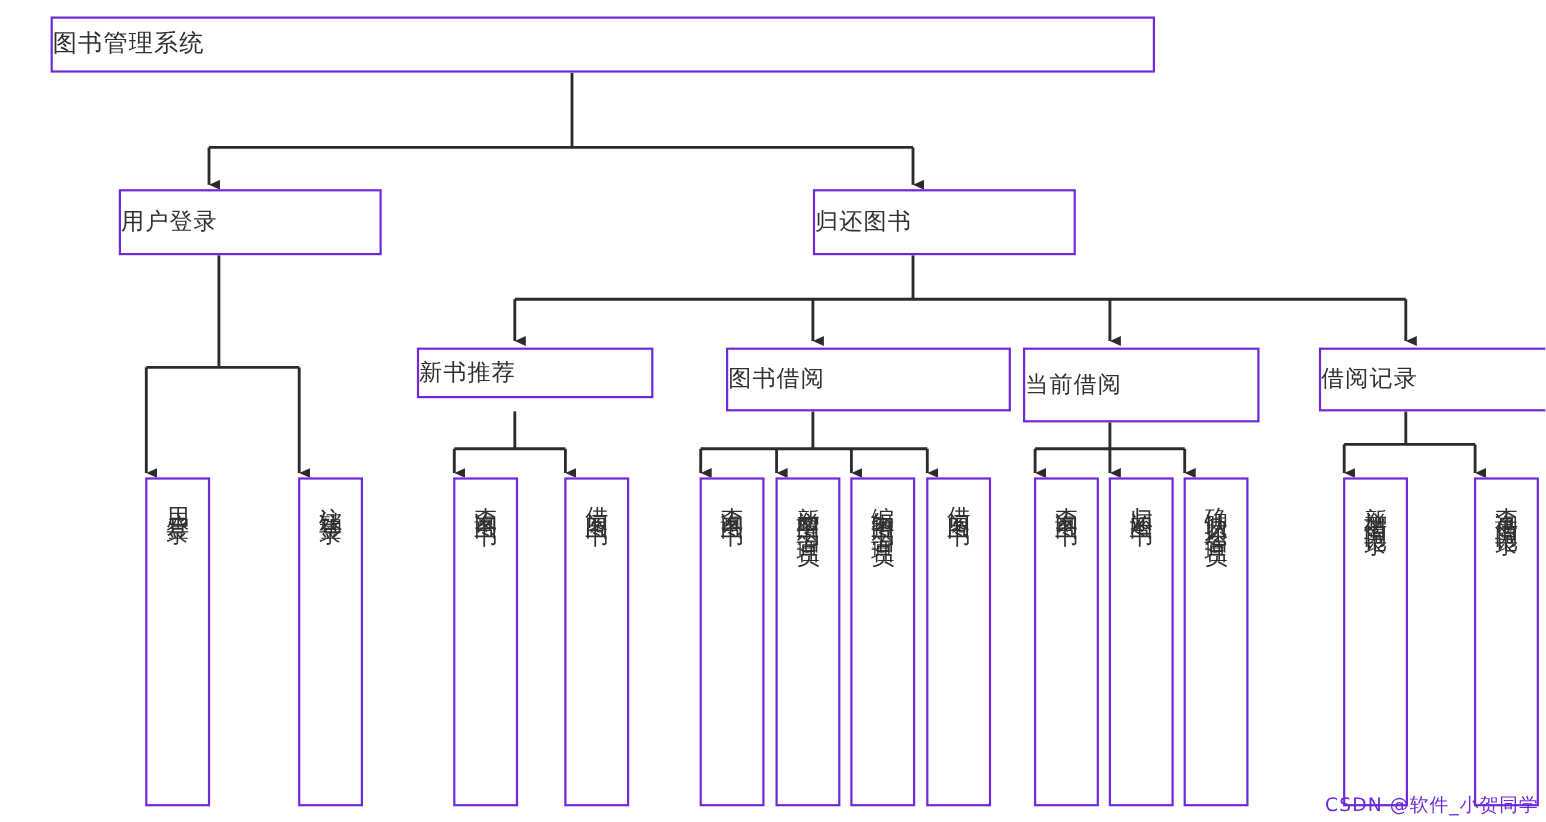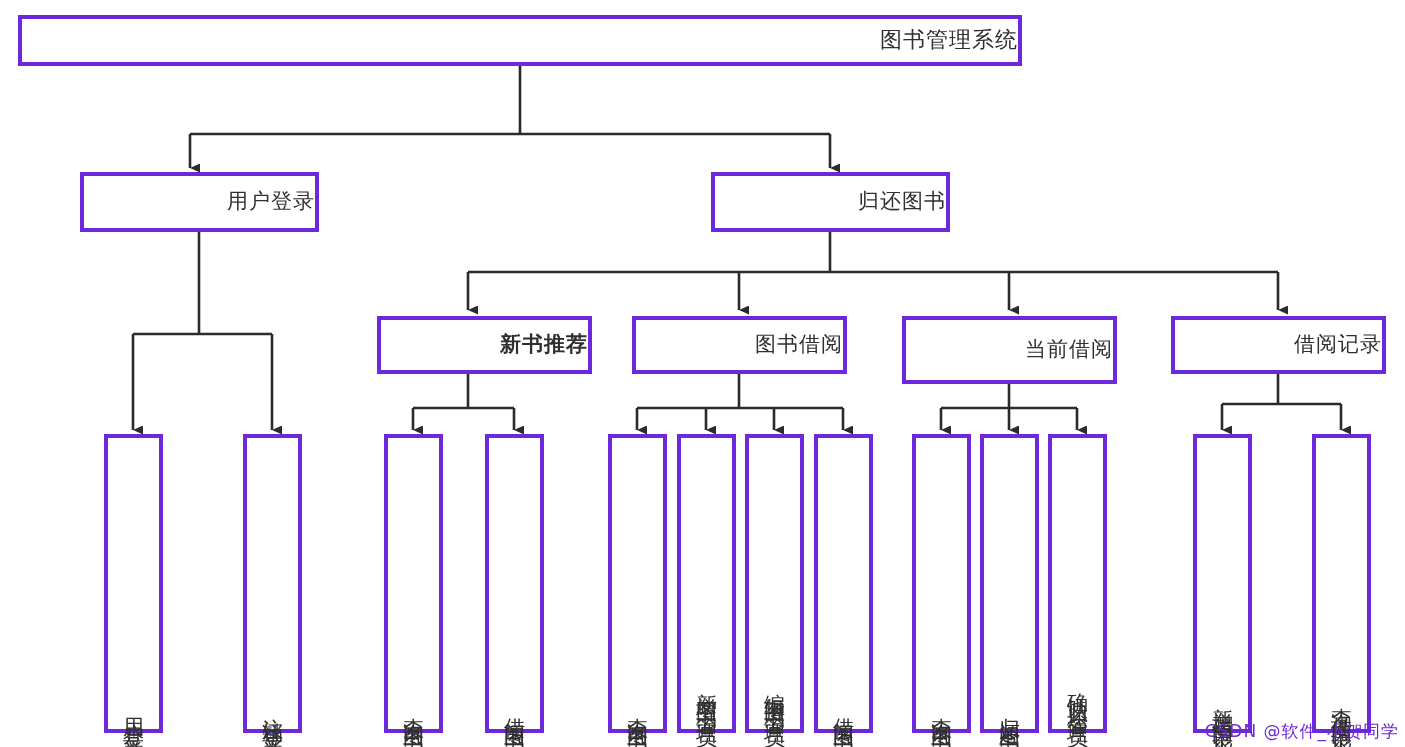--- a/index.html
+++ b/index.html
@@ -1,21 +1,21 @@
 <!DOCTYPE html>
 <html><head>
 <meta charset="utf-8">
 <style>
   html,body{margin:0;padding:0;background:#ffffff;}
   body{font-family:"DejaVu Sans","Liberation Sans",sans-serif;}
   #stage{position:relative;width:1405px;height:747px;background:#ffffff;overflow:hidden;}
   svg.wires{position:absolute;left:0;top:0;width:1405px;height:747px;pointer-events:none;}
 
-  .node{position:absolute;box-sizing:border-box;background:#ffffff;border:4px solid #6d28d9;
-        display:flex;align-items:center;justify-content:flex-end;color:#2f2f2f;}
+  .node{position:absolute;box-sizing:border-box;background:#ffffff;border:2px solid #6d28d9;
+        display:flex;align-items:center;justify-content:flex-start;color:#2f2f2f;margin-left:28px;}
   .node.h{font-size:21px;letter-spacing:1px;line-height:1.1;}
   .node.root{font-size:22px;}
   .node.v{writing-mode:vertical-rl;text-orientation:upright;font-size:21px;
           letter-spacing:5px;line-height:1.05;padding:8px 0;}
   .node.v .vtxt{writing-mode:vertical-rl;text-orientation:upright;white-space:nowrap;}
 
   .watermark{position:absolute;right:6px;bottom:4px;font-size:17px;color:#6d28d9;
              letter-spacing:1px;white-space:nowrap;}
 </style>
 </head>
@@ -77,24 +77,24 @@
     <span>图书管理系统</span>
   </div>
 
   <div class="node h" style="left:80px;top:172px;width:239px;height:60px;">
     <span>用户登录</span>
   </div>
   <div class="node h" style="left:711px;top:172px;width:239px;height:60px;">
     <span>归还图书</span>
   </div>
 
-  <div class="node h" style="left:377px;top:316px;width:215px;height:58px;font-weight:bold;">
+  <div class="node h" style="left:351px;top:316px;width:215px;height:46px;">
     <span>新书推荐</span>
   </div>
-  <div class="node h" style="left:632px;top:316px;width:215px;height:58px;font-family:Liberation Serif, serif;">
+  <div class="node h" style="left:632px;top:316px;width:259px;height:58px;font-family:Liberation Serif, serif;">
     <span>图书借阅</span>
   </div>
   <div class="node h" style="left:902px;top:316px;width:215px;height:68px;">
     <span>当前借阅</span>
   </div>
   <div class="node h" style="left:1171px;top:316px;width:215px;height:58px;">
     <span>借阅记录</span>
   </div>
 
   <div class="node v" style="left:104px;top:434px;width:59px;height:299px;">

